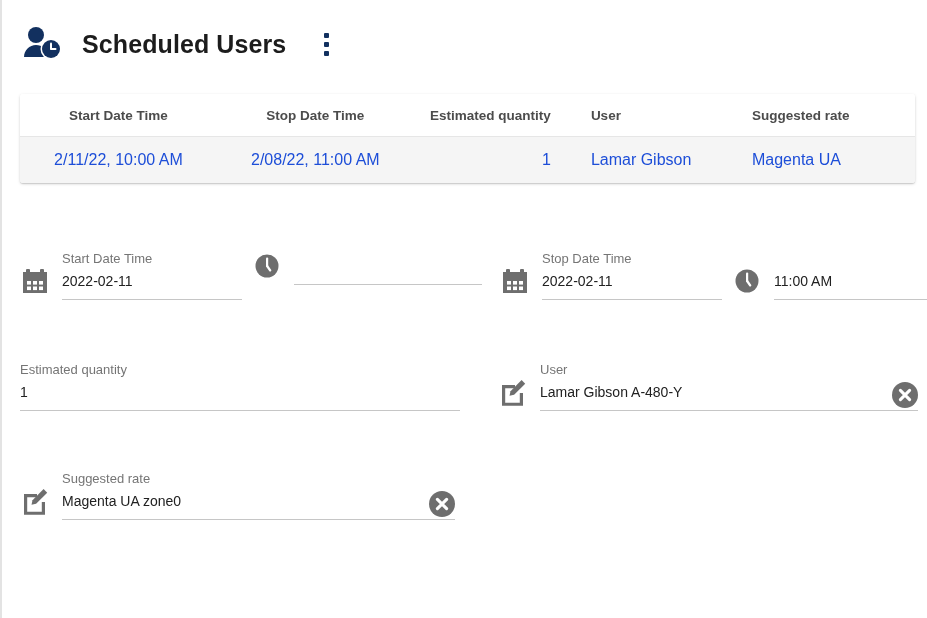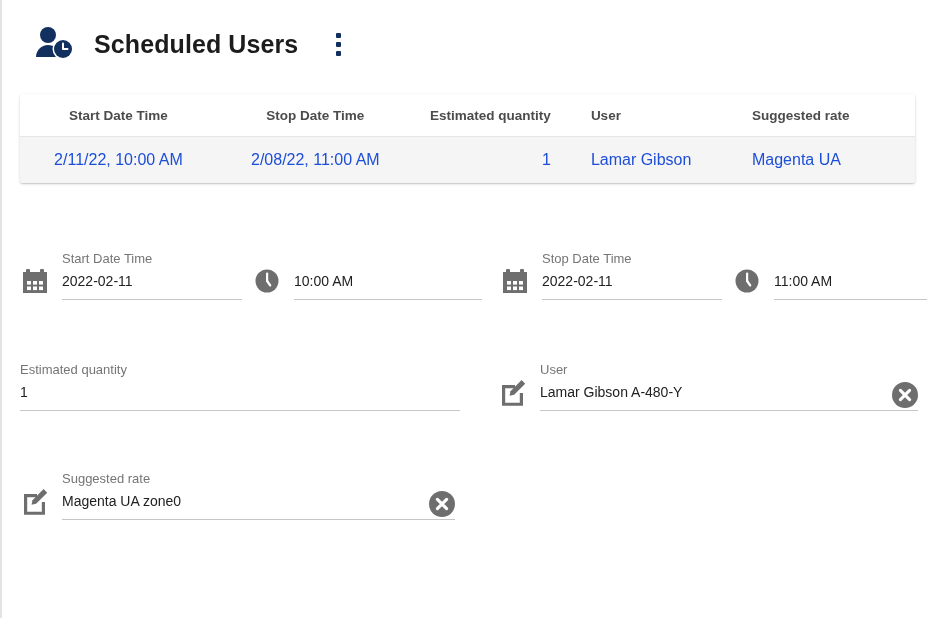--- a/index.html
+++ b/index.html
@@ -16,21 +16,20 @@
     background: #ffffff;
     border-left: 2px solid #e3e3e3;
   }
 
   
   .header {
     display: flex;
     align-items: center;
     padding: 16px 0 0 18px;
     height: 72px;
-    margin-left: 12px;
   }
   .header-icon { width: 44px; height: 44px; flex: 0 0 44px; }
   .page-title {
     font-size: 25px;
     font-weight: bold;
     color: #1c1c1c;
     margin-left: 18px;
     letter-spacing: 0.1px;
     white-space: nowrap;
   }
@@ -223,21 +222,20 @@
       <div class="field f-starttime">
         <span class="field-icon">
           <svg viewBox="0 0 30 30" width="30" height="30" aria-hidden="true">
             <circle cx="15" cy="15" r="11.5" fill="#6e6e6e"></circle>
             <rect x="14" y="6.5" width="2.2" height="9.5" rx="1" fill="#ffffff"></rect>
             <rect x="14" y="14" width="2.2" height="7.5" rx="1" fill="#ffffff" transform="rotate(-35 15.1 15)"></rect>
           </svg>
         </span>
         <div class="field-body">
           <div class="field-label">&nbsp;</div>
-          <div class="field-value">10:00 AM</div>
         </div>
       </div>
 
       <div class="field f-stopdate">
         <span class="field-icon">
           <svg viewBox="0 0 30 30" width="30" height="30" aria-hidden="true">
             <rect x="6" y="3" width="4" height="5" rx="1" fill="#6e6e6e"></rect>
             <rect x="20" y="3" width="4" height="5" rx="1" fill="#6e6e6e"></rect>
             <rect x="3" y="6" width="24" height="5" fill="#6e6e6e"></rect>
             <rect x="3" y="11" width="24" height="16" fill="#6e6e6e"></rect>

